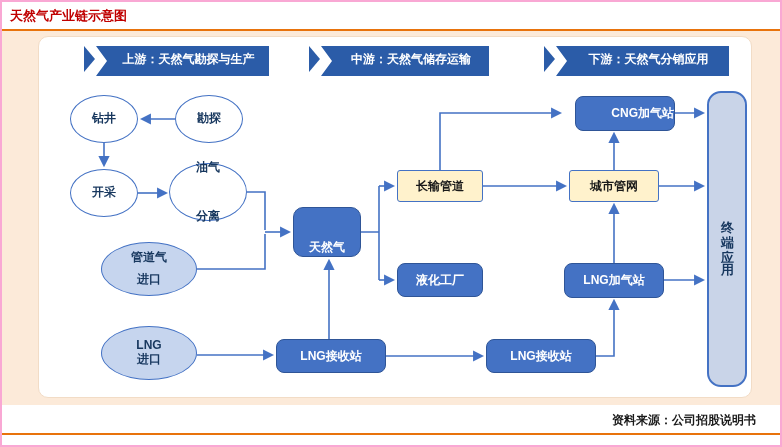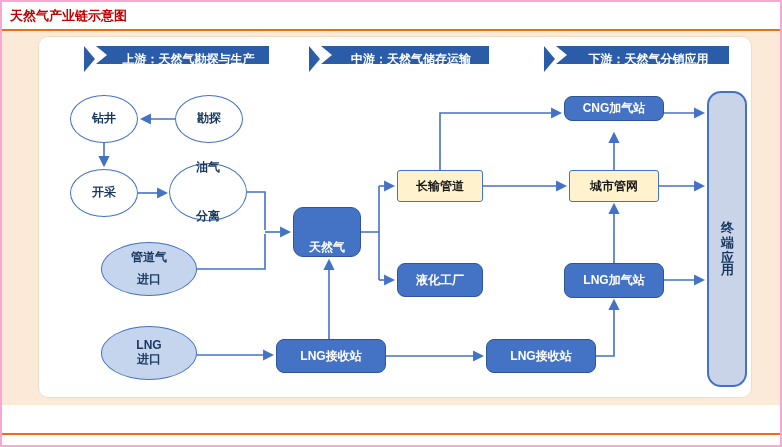--- a/index.html
+++ b/index.html
@@ -60,21 +60,21 @@
   .banner-tri {
     position: absolute;
     top: 9px;
     width: 11px; height: 26px;
     background: #2b5ca8;
     clip-path: polygon(0 0, 100% 50%, 0 100%);
   }
   .banner-body {
     position: absolute;
     top: 9px;
-    height: 18px;
+    height: 30px;
     background: #2b5ca8;
     color: #ffffff;
     font-size: 12px;
     font-weight: bold;
     line-height: 26px;
     text-align: center;
     padding-left: 12px;
     clip-path: polygon(0 0, 100% 0, 100% 100%, 0 100%, 11px 50%);
   }
   .node {
@@ -213,21 +213,21 @@
       </div>
       <div class="node blue" style="left:237px; top:302px; width:110px; height:34px;">
         <span>LNG接收站</span>
       </div>
       <div class="node blue" style="left:447px; top:302px; width:110px; height:34px;">
         <span>LNG接收站</span>
       </div>
       <div class="node blue" style="left:358px; top:226px; width:86px; height:34px;">
         <span>液化工厂</span>
       </div>
-      <div class="node blue" style="left:525px; top:59px; width:100px; height:25px;">
+      <div class="node blue" style="left:536px; top:59px; width:100px; height:35px;justify-content:flex-end;">
         <span>CNG加气站</span>
       </div>
       <div class="node yellow" style="left:358px; top:133px; width:86px; height:32px;">
         <span>长输管道</span>
       </div>
 
       <div class="node blue" style="left:525px; top:226px; width:100px; height:35px;">
         <span>LNG加气站</span>
       </div>
       <div class="node yellow" style="left:530px; top:133px; width:90px; height:32px;">
@@ -235,16 +235,17 @@
       </div>
 
       <div class="node capsule" style="left:668px; top:54px; width:40px; height:296px;">
         <span class="vtext">终端应用</span>
       </div>
 
     </div>
   </div>
 
   <div class="source-band">
+    <span class="source">资料来源：公司招股说明书</span>
     <div class="divider bottom-divider"></div>
   </div>
 
 </div>
 
 </body></html>

